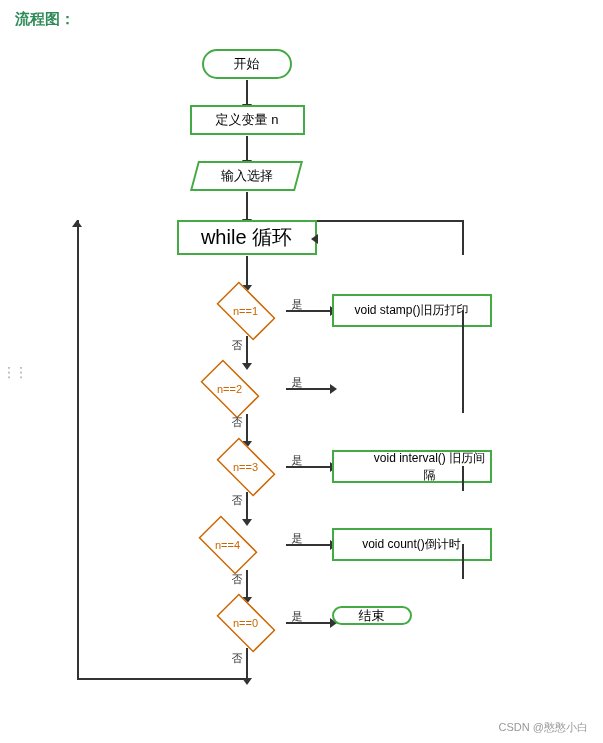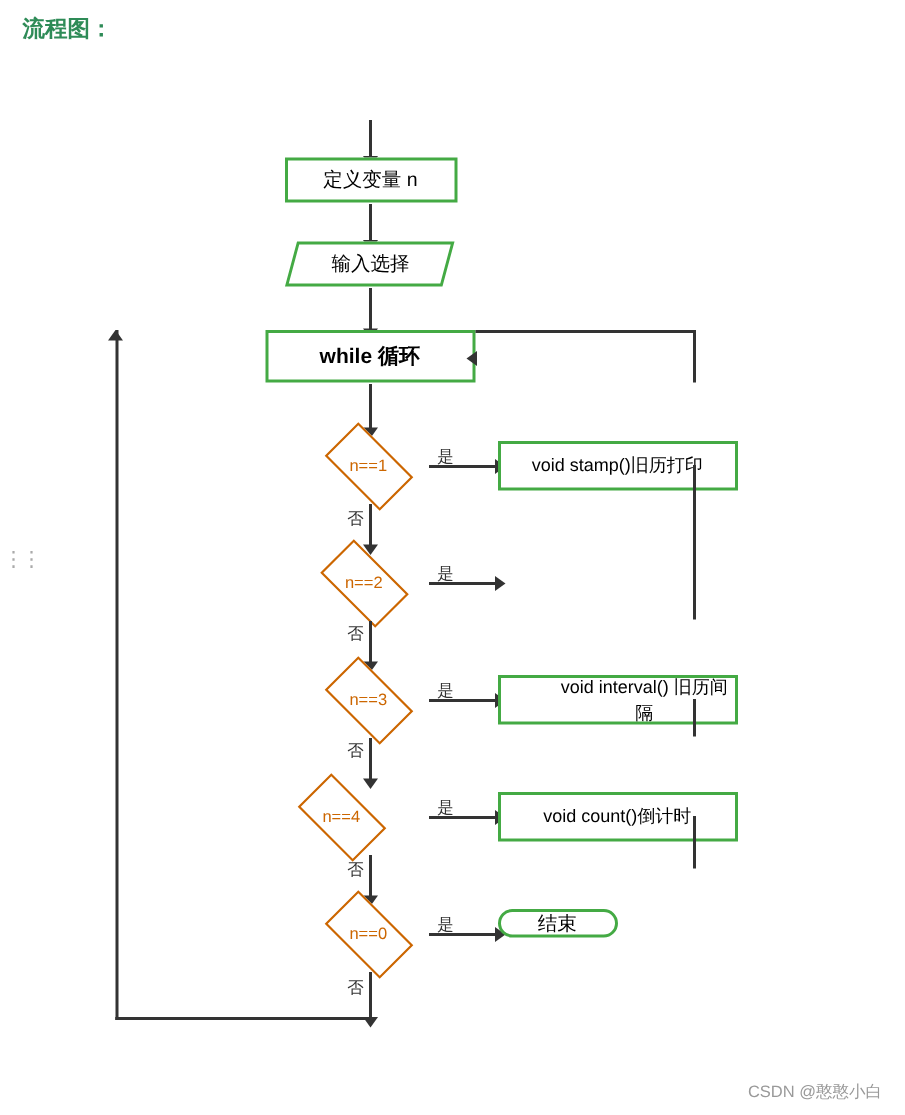--- a/index.html
+++ b/index.html
@@ -156,34 +156,35 @@
   </style>
 </head>
 <body>
 
 <div class="page">
   <div class="drag-handle">⋮⋮</div>
   <div class="title">流程图：</div>
 
   <div class="flowchart">
 
+    <div class="shape rounded-rect" style="left:180px; top:10px; width:90px; height:30px;">开始</div>
 
     <div class="arrow-down line" style="left:224px; top:41px; height:25px;"></div>
 
     <div class="shape rect" style="left:168px; top:66px; width:115px; height:30px;">定义变量 n</div>
 
     <div class="arrow-down line" style="left:224px; top:97px; height:25px;"></div>
 
     <div class="shape parallelogram" style="left:172px; top:122px; width:105px; height:30px;">
       <span>输入选择</span>
     </div>
 
     <div class="arrow-down line" style="left:224px; top:153px; height:28px;"></div>
 
-    <div class="shape rect" style="left:155px; top:181px; width:140px; height:35px; font-size:14px; font-weight:bold;">while 循环</div>
+    <div class="shape rect" style="left:155px; top:181px; width:140px; height:35px; font-size:20px; font-weight:normal;">while 循环</div>
 
     <div class="line" style="left:55px; top:181px; width:2px; height:460px;"></div>
 
     <div class="line" style="left:55px; top:639px; width:170px; height:2px;"></div>
 
     <div class="line" style="left:440px; top:181px; width:2px; height:35px; background:#333;"></div>
 
     <div class="line" style="left:295px; top:181px; width:147px; height:2px;"></div>
 
     <div style="position:absolute; left:289px; top:195px; width:0; height:0;
@@ -203,21 +204,21 @@
     <div class="arrow-right line" style="left:264px; top:271px; width:45px;"></div>
 
     <div class="func-box shape" style="left:310px; top:255px; width:160px; height:33px;">void stamp()旧历打印</div>
 
     <div class="line" style="left:440px; top:271px; width:2px; height:100px;"></div>
 
     <div class="label-text" style="left:210px; top:299px;">否</div>
 
     <div class="arrow-down line" style="left:224px; top:297px; height:28px;"></div>
 
-    <div class="diamond" style="left:181px; top:325px;">
+    <div class="diamond" style="left:168px; top:325px;">
       <div class="diamond-inner">
         <span>n==2</span>
       </div>
     </div>
 
     <div class="label-text" style="left:270px; top:336px;">是</div>
 
     <div class="arrow-right line" style="left:264px; top:349px; width:45px;"></div>
 
 

